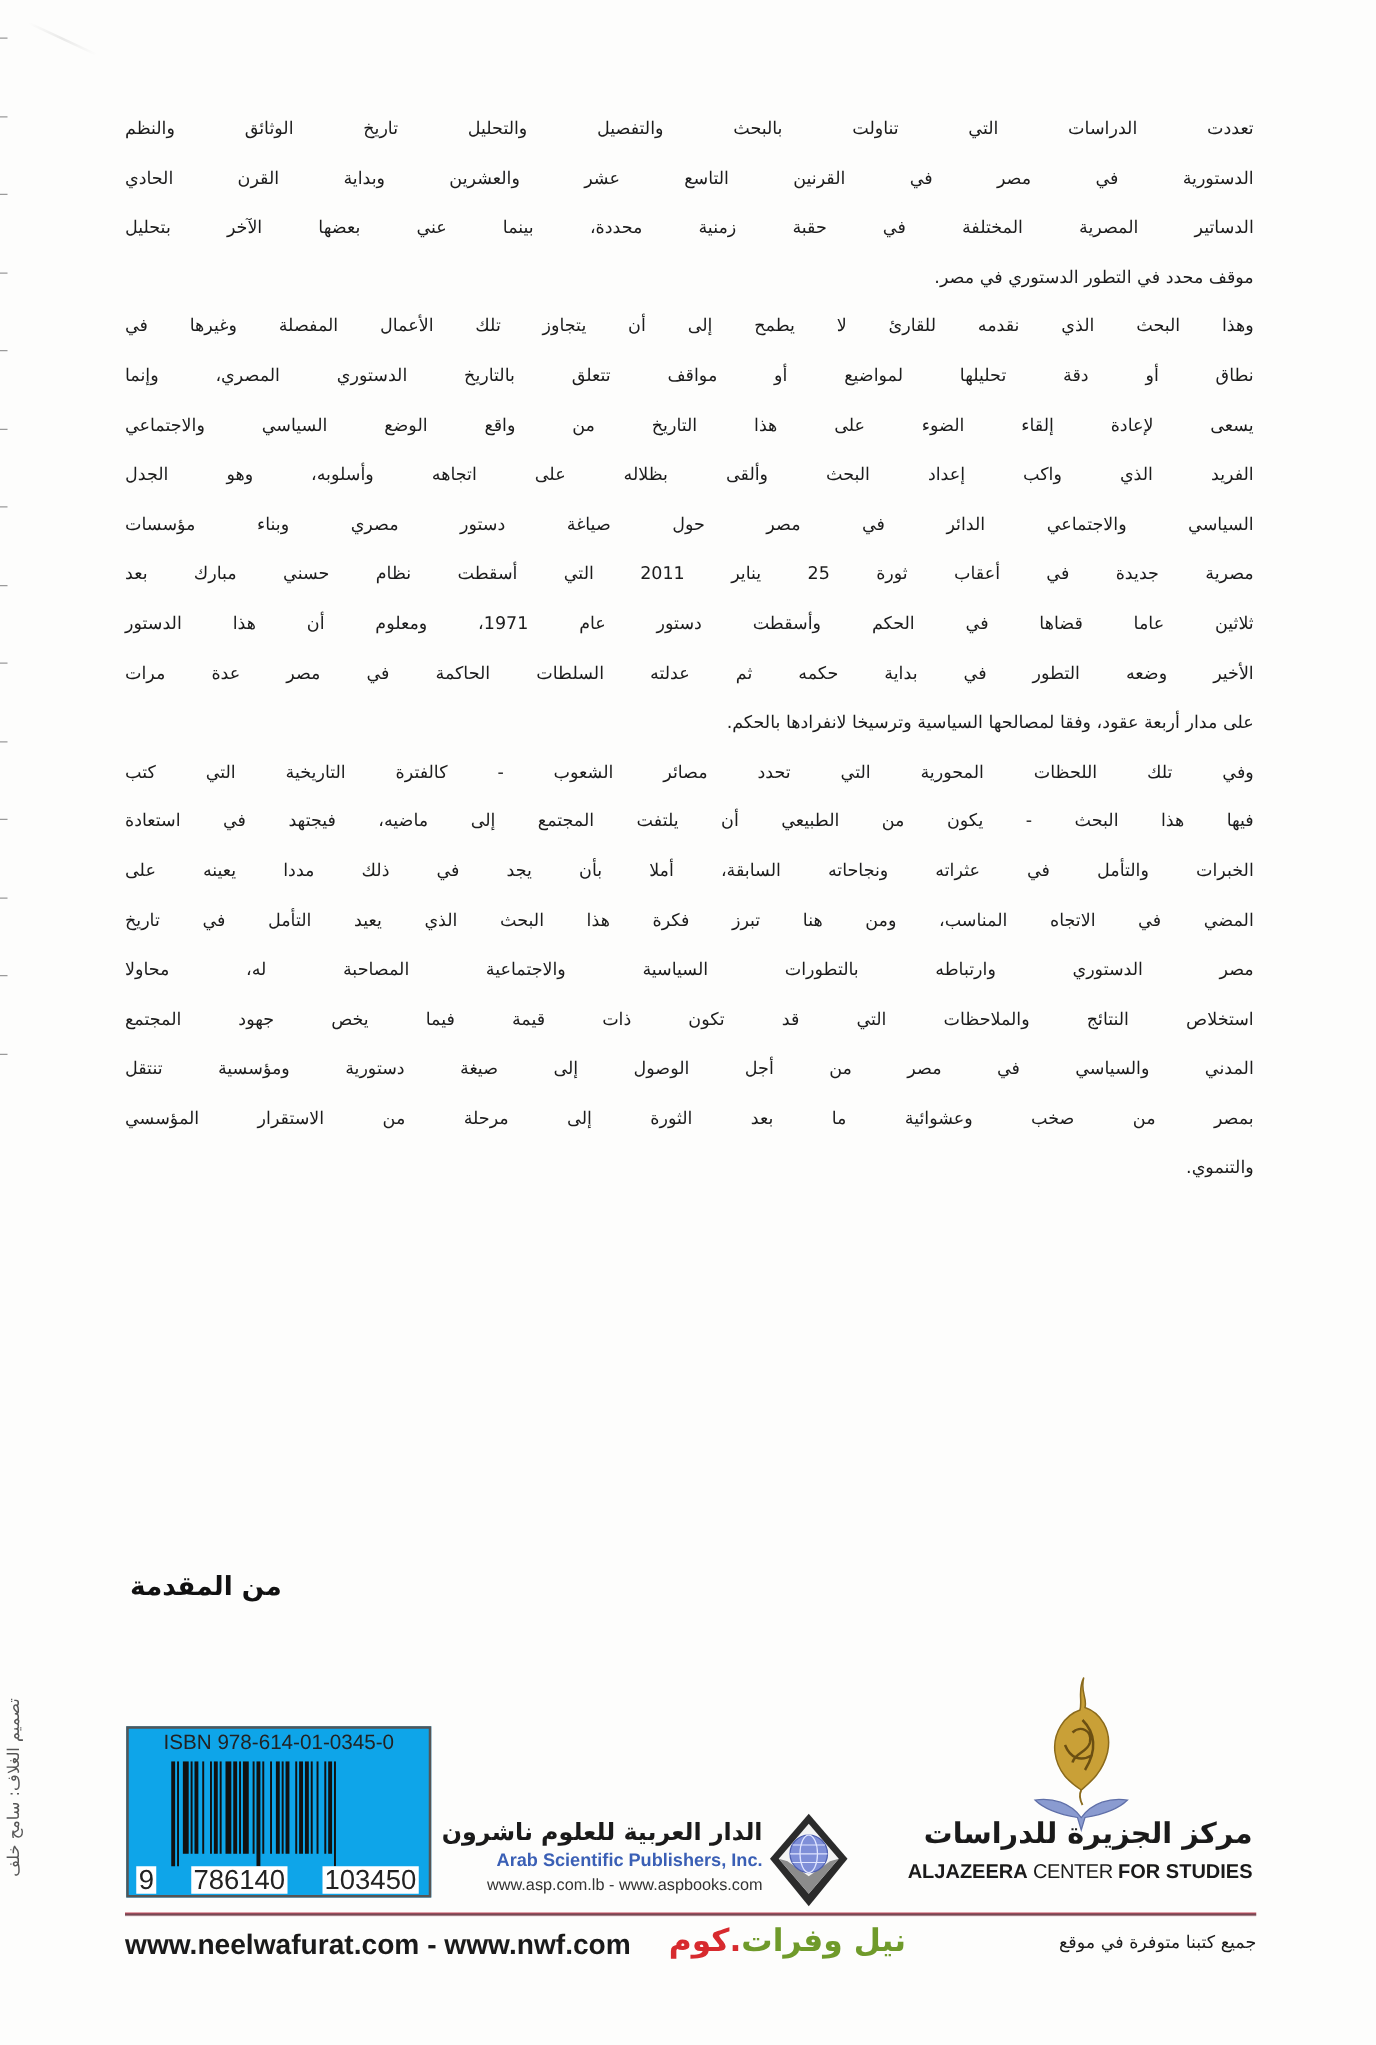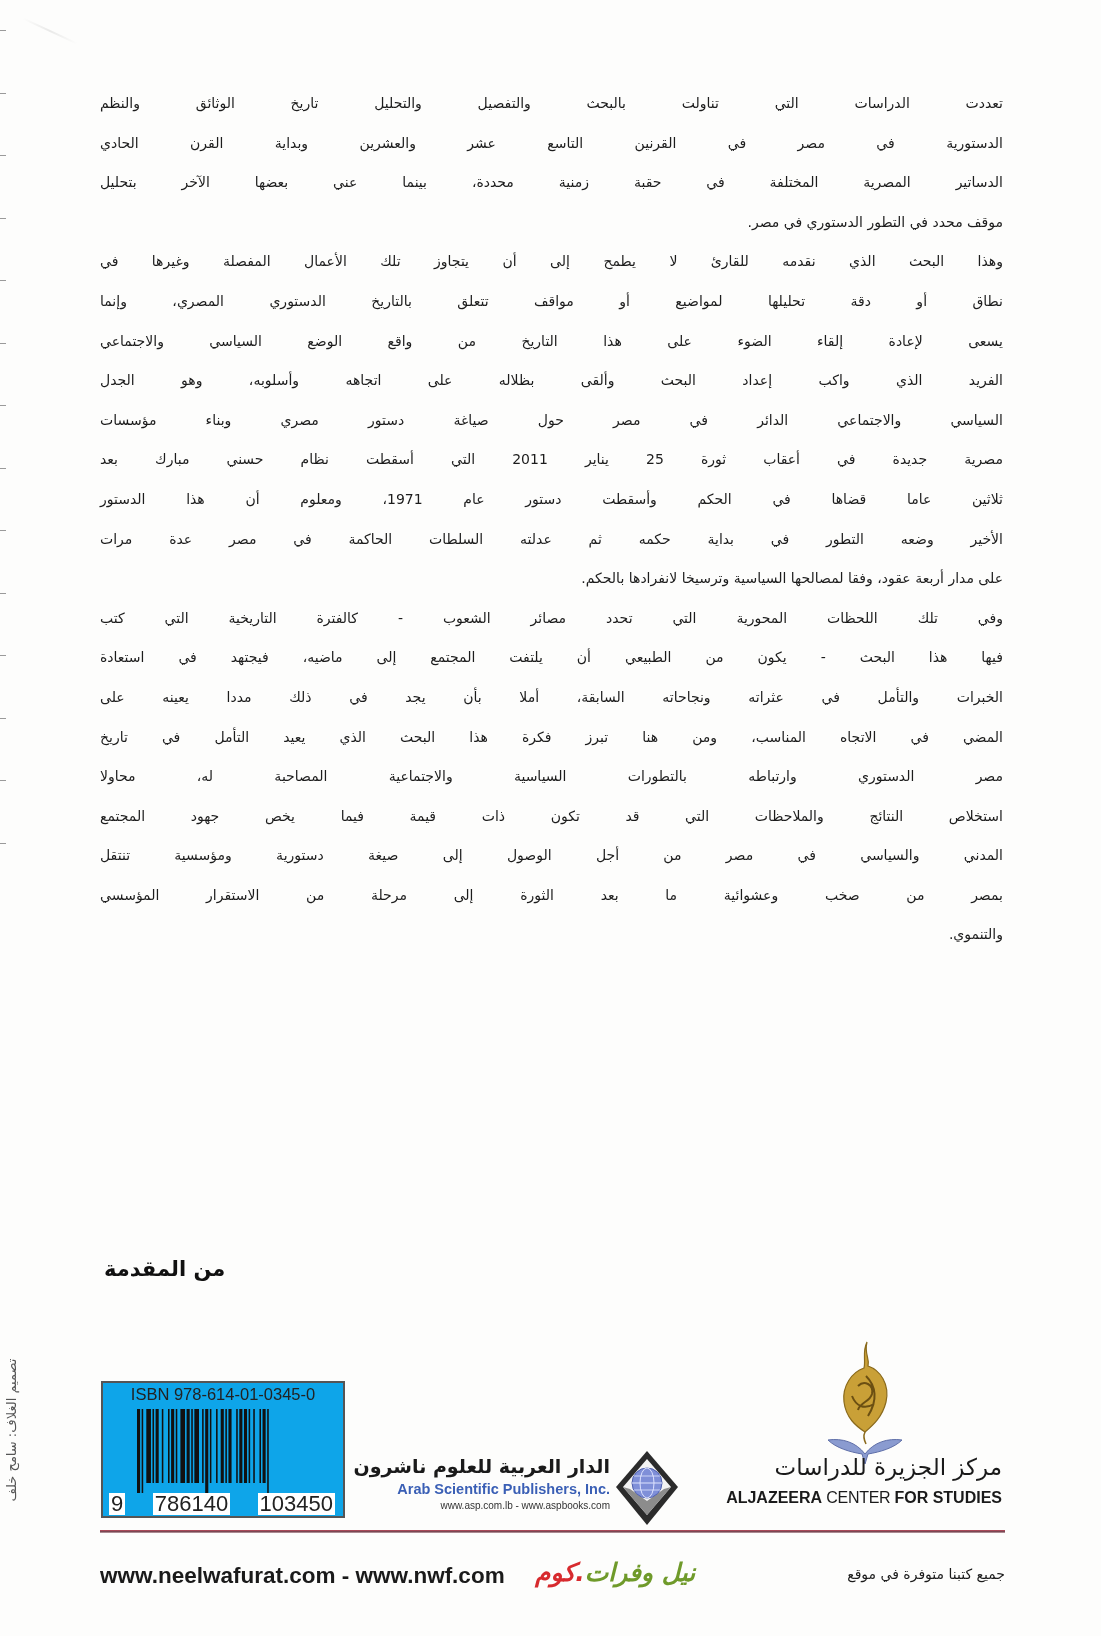--- a/index.html
+++ b/index.html
@@ -62,47 +62,47 @@
   .publisher-ar {
     position: absolute; right: 80px; top: 0; font-size: 19px; font-weight: bold;
     direction: rtl; color: #1a1a1a; white-space: nowrap;
   }
   .publisher-en {
     position: absolute; right: 80px; top: 26px; font-family: "Liberation Sans", sans-serif;
     font-size: 14.5px; font-weight: bold; color: #3a5fb5; white-space: nowrap;
   }
   .publisher-web {
     position: absolute; right: 80px; top: 45px; font-family: "Liberation Sans", sans-serif;
-    font-size: 10px; color: #333; white-space: nowrap;
+    font-size: 13px; color: #333; white-space: nowrap;
   }
   .publisher-logo { position: absolute; right: 10px; top: -6px; width: 66px; height: 78px; }
   .center-block { position: absolute; left: 720px; top: 1340px; width: 290px; height: 190px; }
   .center-logo { position: absolute; left: 100px; top: 0; width: 90px; height: 130px; }
   .center-ar {
-    position: absolute; right: 8px; top: 114px; font-size: 23px; font-weight: normal;
+    position: absolute; right: 8px; top: 114px; font-size: 23px; font-weight: bold;
     direction: rtl; color: #1a1a1a; white-space: nowrap; letter-spacing: 0.5px;
   }
   .center-en {
     position: absolute; right: 8px; top: 149px; font-family: "Liberation Sans", sans-serif;
     font-size: 16px; color: #1a1a1a; white-space: nowrap;
   }
   .center-en b { font-weight: bold; }
   .center-en span.light { font-weight: normal; letter-spacing: -0.3px; }
   .divider {
     position: absolute; left: 100px; top: 1530px; width: 905px; height: 3px;
     background: linear-gradient(180deg, #c24a5b 0%, #6b4852 60%, #d9b7bd 100%);
   }
-  .footer { position: absolute; left: 100px; top: 1541px; width: 905px; height: 30px; margin-top: 20px; }
+  .footer { position: absolute; left: 100px; top: 1541px; width: 905px; height: 30px; }
   .footer-urls {
     position: absolute; left: 0; top: 2px; font-family: "Liberation Sans", sans-serif;
     font-size: 22.5px; font-weight: bold; color: #1a1a1a; white-space: nowrap;
   }
   .footer-nwf {
     position: absolute; left: 435px; top: -3px; font-size: 25px; font-weight: bold;
-    direction: rtl; white-space: nowrap; font-style: italic;
+    direction: rtl; white-space: nowrap;
   }
   .footer-nwf .green { color: #6f9a2a; }
   .footer-nwf .red { color: #d72a2e; }
   .footer-avail {
     position: absolute; right: 0; top: 5px; font-size: 14px; direction: rtl;
     color: #1a1a1a; white-space: nowrap;
   }
 </style>
 </head>
 <body>

